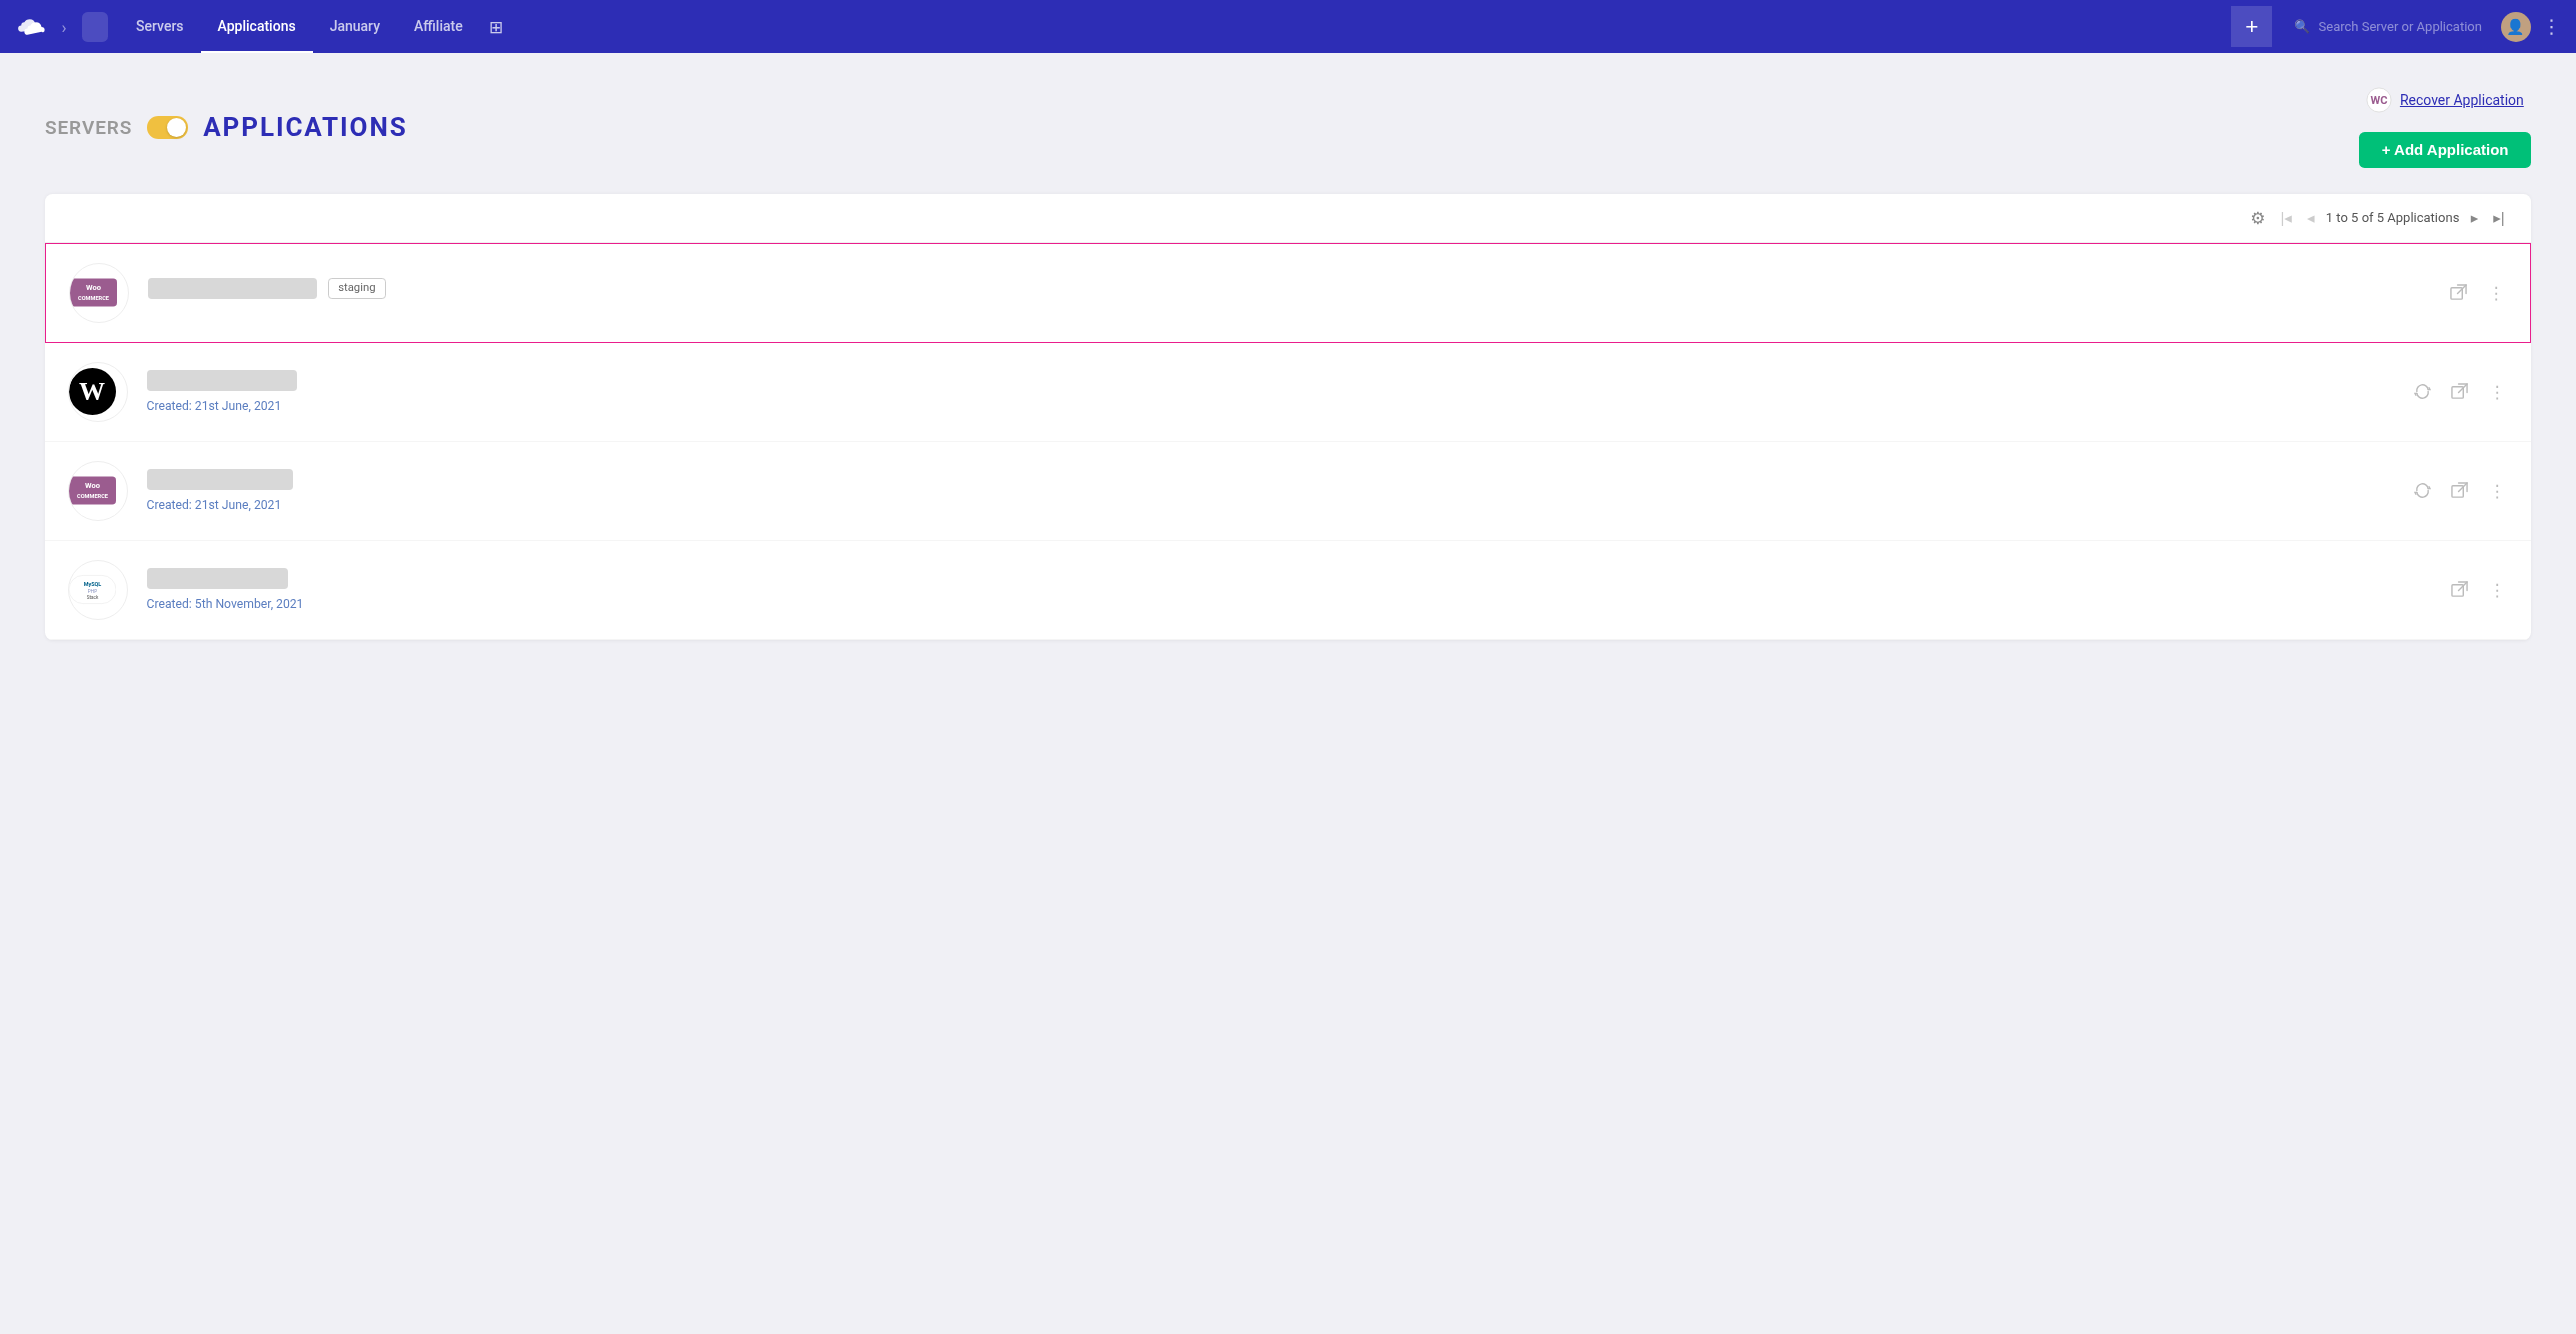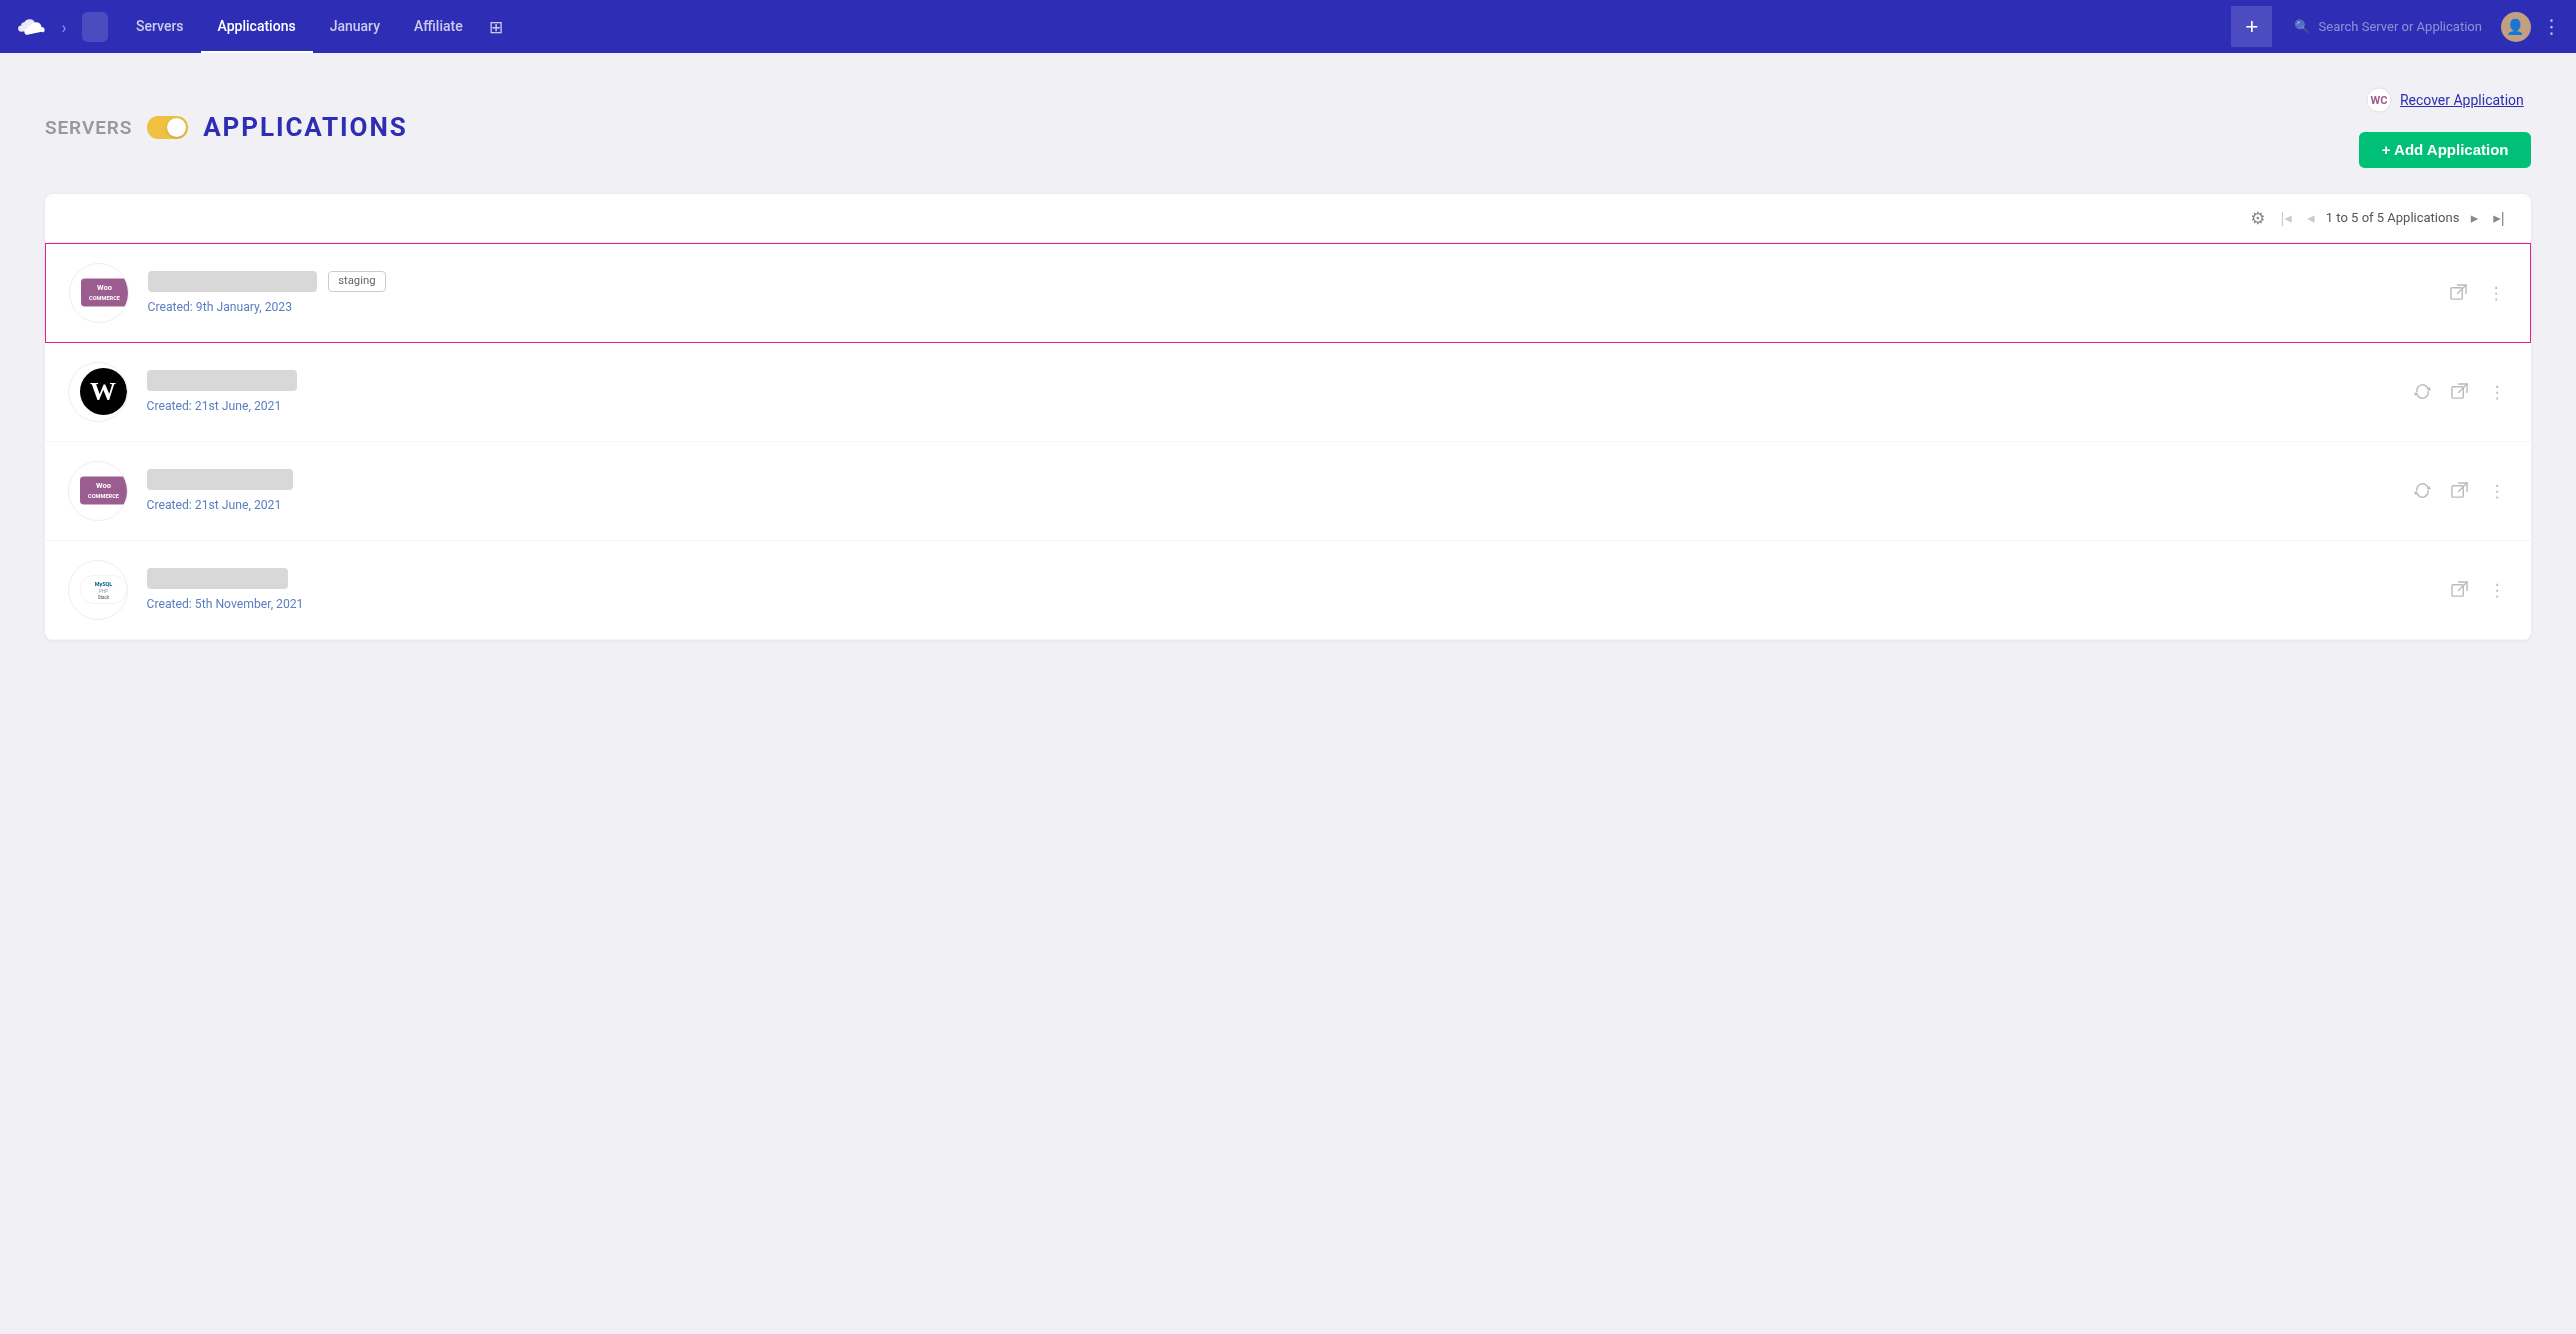--- a/index.html
+++ b/index.html
@@ -249,21 +249,21 @@
       border: 1.9px solid #e91e8c;
       margin: 0;
     }
     .app-logo {
       width: 60px;
       height: 60px;
       border-radius: 50%;
       background: #fff;
       display: flex;
       align-items: center;
-      justify-content: flex-end;
+      justify-content: flex-start;
       flex-shrink: 0;
       border: 0.9px solid #eee;
       overflow: hidden;
     }
     .app-logo img, .app-logo svg {
       width: 47px;
       height: 47px;
       object-fit: contain;
     }
     .app-info {
@@ -403,21 +403,20 @@
           <rect width="50" height="30" rx="4" fill="#9b5c8f"></rect>
           <text x="25" y="12" text-anchor="middle" font-size="8" font-weight="bold" fill="white">Woo</text>
           <text x="25" y="23" text-anchor="middle" font-size="6" font-weight="bold" fill="white">COMMERCE</text>
         </svg>
       </div>
       <div class="app-info">
         <div class="app-name-row">
           <div class="app-name-bar" style="width:169px;"></div>
           <span class="app-badge">staging</span>
         </div>
-        <div class="app-created">Created: 9th January, 2023</div>
       </div>
       <div class="app-actions">
         <span class="action-icon" title="Open">
           <svg width="17" height="17" viewBox="0 0 18 18" fill="none">
             <rect x="1" y="4" width="12" height="12" rx="1" stroke="#bbb" stroke-width="1.5" fill="none"></rect>
             <path d="M8 1h9v9" stroke="#bbb" stroke-width="1.5" stroke-linecap="round"></path>
             <path d="M8 10L17 1" stroke="#bbb" stroke-width="1.5" stroke-linecap="round"></path>
           </svg>
         </span>
         <span class="action-icon">⋮</span>

